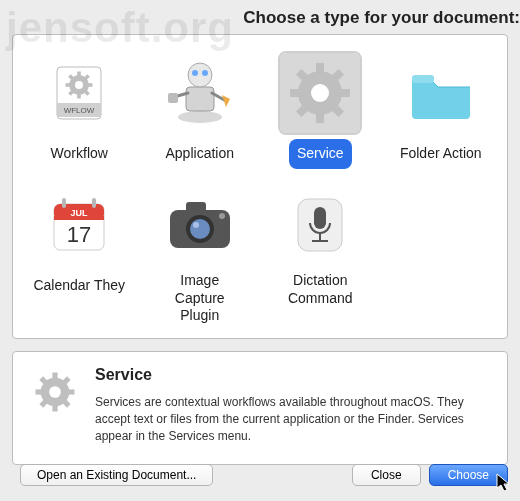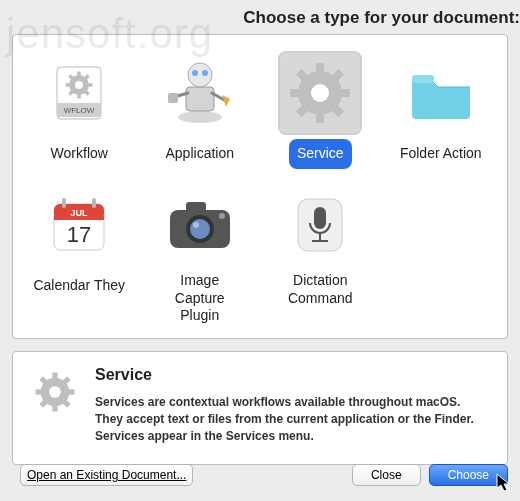--- a/index.html
+++ b/index.html
@@ -10,25 +10,25 @@
     font-family: -apple-system, "Helvetica Neue", Arial, sans-serif;
     font-size: 12px;
     color: #222;
     position: relative;
     overflow: hidden;
   }
   .watermark {
     position: absolute;
     top: 0; left: 0;
     font-size: 42px;
-    font-weight: 400;
+    font-weight: 700;
     color: rgba(0,0,0,0.08);
     letter-spacing: 1px;
     pointer-events: none;
-    padding: 10px 6px;
+    padding: 4px 6px;
     font-family: Arial, sans-serif;
   }
   .heading {
     font-weight: bold;
     font-size: 17px;
     padding: 8px 0 6px 14px;
     text-align: right;
   }
   .grid-panel {
     background: #fff;
@@ -97,42 +97,41 @@
   }
   .detail-text h2 {
     font-size: 16px;
     font-weight: bold;
     margin-bottom: 10px;
   }
   .detail-text p {
     font-size: 12px;
     line-height: 1.45;
     color: #333;
-    font-weight: bold;
   }
   .footer {
     position: absolute;
     left: 0; right: 0; bottom: 0;
     height: 44px;
     display: flex;
     align-items: center;
     padding: 0 12px 8px 12px;
   }
   .footer .spacer { flex: 1; }
   .btn {
     font-size: 12px;
     padding: 3px 18px;
     border-radius: 5px;
     border: 1px solid #b5b5b5;
     background: linear-gradient(#fff,#f0f0f0);
     cursor: pointer;
     margin-left: 8px;
     font-family: inherit;
   }
-  .btn.wide { padding: 3px 6px; text-decoration: underline; }
+  .btn.wide { padding: 3px 16px; }
   .btn.primary {
     background: linear-gradient(#6aa8ff,#2a6fe8);
     border: 1px solid #1e55c0;
     color: #fff;
   }
   .cursor {
     position: absolute;
     right: 8px;
     bottom: 8px;
     pointer-events: none;

